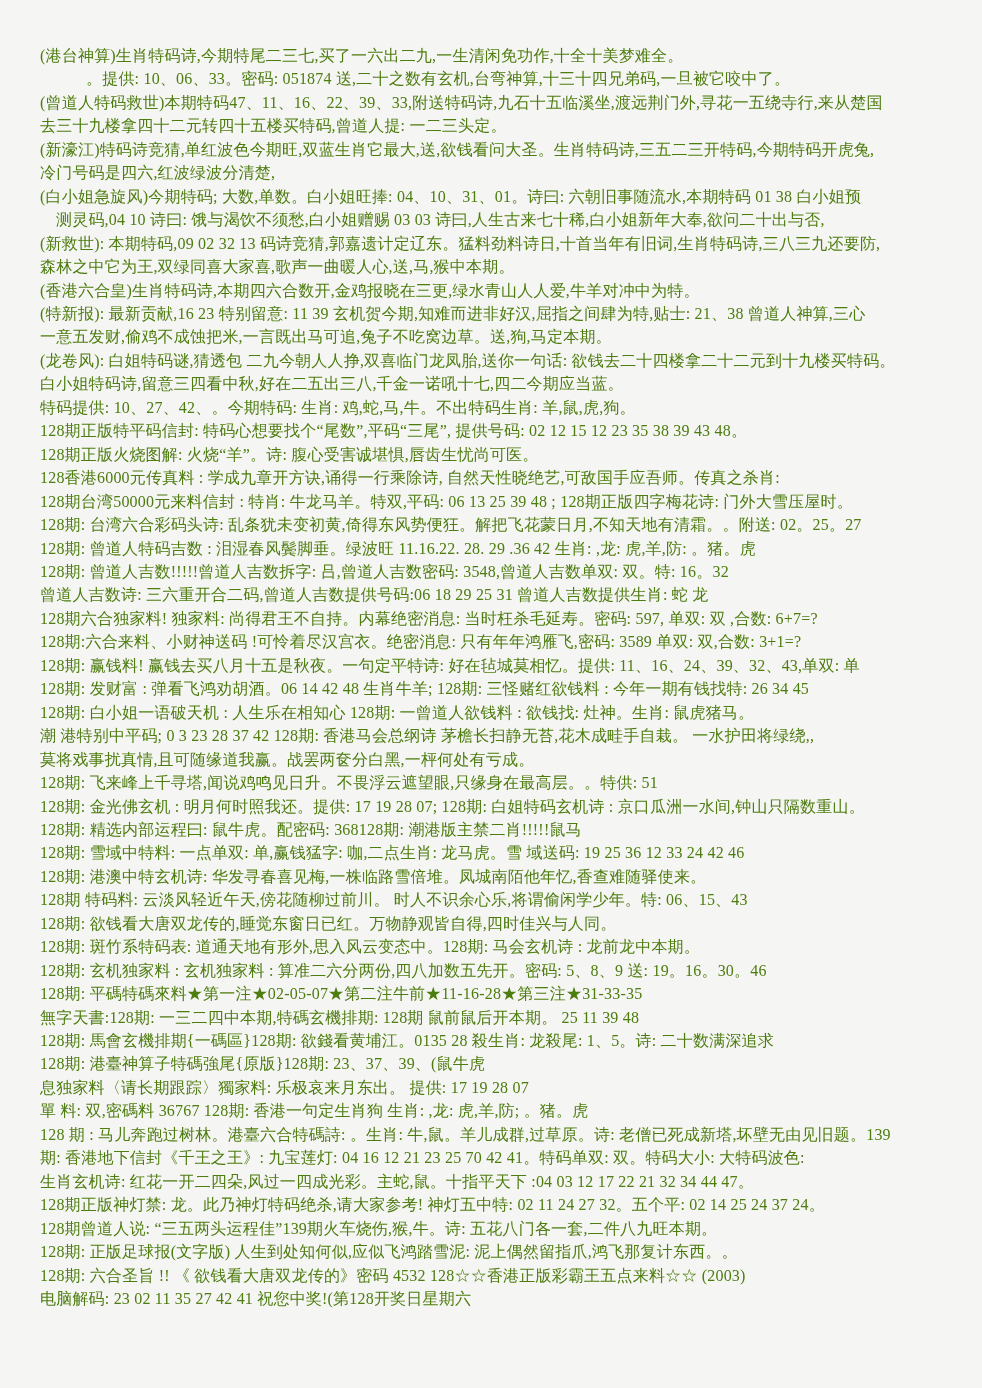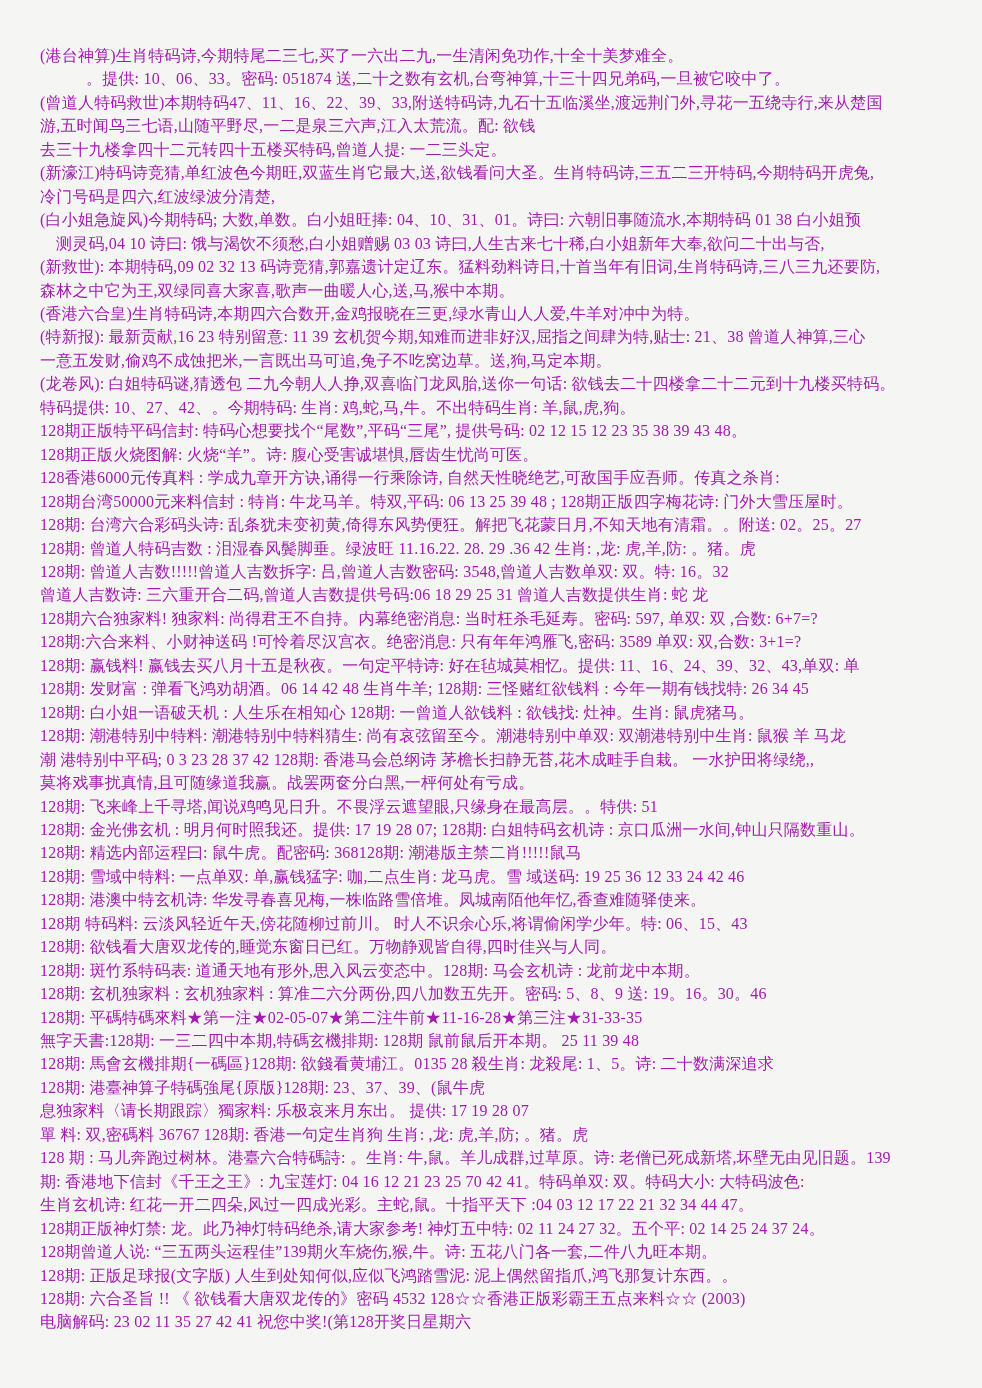--- a/index.html
+++ b/index.html
@@ -9,21 +9,21 @@
   }
   .page {
     position: relative;
     width: 982px;
     height: 1388px;
     margin: 0 auto;
     background: #f5f5f3;
     overflow: hidden;
     box-sizing: border-box;
     font-family: "Liberation Serif", "DejaVu Serif", serif;
-    color: #a21caf;
+    color: #4d7c0f;
   }
   .doc-body {
     position: absolute;
     top: 44px;
     left: 40px;
     right: 24px;
   }
   .line {
     font-size: 16px;
     line-height: 23.45px;
@@ -37,47 +37,46 @@
   .ind2 { padding-left: 46px; }
 </style>
 </head>
 <body>
 
 <div class="page">
   <div class="doc-body">
       <div class="line ind0">(港台神算)生肖特码诗,今期特尾二三七,买了一六出二九,一生清闲免功作,十全十美梦难全。</div>
       <div class="line ind2">。提供: 10、06、33。密码: 051874 送,二十之数有玄机,台弯神算,十三十四兄弟码,一旦被它咬中了。</div>
       <div class="line ind0">(曾道人特码救世)本期特码47、11、16、22、39、33,附送特码诗,九石十五临溪坐,渡远荆门外,寻花一五绕寺行,来从楚国</div>
-      <div class="line ind0">游,五时闻鸟三七语,山随平野尽,一二是泉三六声,江入太荒流。配: 欲钱</div>
       <div class="line ind0">去三十九楼拿四十二元转四十五楼买特码,曾道人提: 一二三头定。</div>
       <div class="line ind0">(新濠江)特码诗竞猜,单红波色今期旺,双蓝生肖它最大,送,欲钱看问大圣。生肖特码诗,三五二三开特码,今期特码开虎兔,</div>
       <div class="line ind0">冷门号码是四六,红波绿波分清楚,</div>
       <div class="line ind0">(白小姐急旋风)今期特码; 大数,单数。白小姐旺捧: 04、10、31、01。诗曰: 六朝旧事随流水,本期特码 01 38 白小姐预</div>
       <div class="line ind1">测灵码,04 10 诗曰: 饿与渴饮不须愁,白小姐赠赐 03 03 诗曰,人生古来七十稀,白小姐新年大奉,欲问二十出与否,</div>
       <div class="line ind0">(新救世): 本期特码,09 02 32 13 码诗竞猜,郭嘉遗计定辽东。猛料劲料诗日,十首当年有旧词,生肖特码诗,三八三九还要防,</div>
       <div class="line ind0">森林之中它为王,双绿同喜大家喜,歌声一曲暖人心,送,马,猴中本期。</div>
       <div class="line ind0">(香港六合皇)生肖特码诗,本期四六合数开,金鸡报晓在三更,绿水青山人人爱,牛羊对冲中为特。</div>
       <div class="line ind0">(特新报): 最新贡献,16 23 特别留意: 11 39 玄机贺今期,知难而进非好汉,屈指之间肆为特,贴士: 21、38 曾道人神算,三心</div>
       <div class="line ind0">一意五发财,偷鸡不成蚀把米,一言既出马可追,兔子不吃窝边草。送,狗,马定本期。</div>
       <div class="line ind0">(龙卷风): 白姐特码谜,猜透包 二九今朝人人挣,双喜临门龙凤胎,送你一句话: 欲钱去二十四楼拿二十二元到十九楼买特码。</div>
+      <div class="line ind0">白小姐特码诗,留意三四看中秋,好在二五出三八,千金一诺吼十七,四二今期应当蓝。</div>
       <div class="line ind0">特码提供: 10、27、42、。今期特码: 生肖: 鸡,蛇,马,牛。不出特码生肖: 羊,鼠,虎,狗。</div>
       <div class="line ind0">128期正版特平码信封: 特码心想要找个“尾数”,平码“三尾”, 提供号码: 02  12   15   12   23   35 38   39 43   48。</div>
       <div class="line ind0">128期正版火烧图解: 火烧“羊”。诗: 腹心受害诚堪惧,唇齿生忧尚可医。</div>
       <div class="line ind0">128香港6000元传真料 : 学成九章开方诀,诵得一行乘除诗,  自然天性晓绝艺,可敌国手应吾师。传真之杀肖:</div>
       <div class="line ind0">128期台湾50000元来料信封 : 特肖: 牛龙马羊。特双,平码: 06 13 25 39 48  ; 128期正版四字梅花诗:  门外大雪压屋时。</div>
       <div class="line ind0">128期: 台湾六合彩码头诗: 乱条犹未变初黄,倚得东风势便狂。解把飞花蒙日月,不知天地有清霜。。附送: 02。25。27</div>
       <div class="line ind0">128期: 曾道人特码吉数 : 泪湿春风鬓脚垂。绿波旺 11.16.22. 28. 29 .36    42 生肖: ,龙: 虎,羊,防: 。猪。虎</div>
       <div class="line ind0">128期: 曾道人吉数!!!!!曾道人吉数拆字: 吕,曾道人吉数密码: 3548,曾道人吉数单双: 双。特: 16。32</div>
       <div class="line ind0">曾道人吉数诗:  三六重开合二码,曾道人吉数提供号码:06   18  29  25  31 曾道人吉数提供生肖: 蛇  龙</div>
       <div class="line ind0">128期六合独家料!  独家料: 尚得君王不自持。内幕绝密消息: 当时枉杀毛延寿。密码:   597, 单双: 双 ,合数: 6+7=?</div>
       <div class="line ind0">128期:六合来料、小财神送码 !可怜着尽汉宫衣。绝密消息: 只有年年鸿雁飞,密码: 3589 单双: 双,合数: 3+1=?</div>
       <div class="line ind0">128期: 赢钱料!  赢钱去买八月十五是秋夜。一句定平特诗: 好在毡城莫相忆。提供: 11、16、24、39、32、43,单双: 单</div>
       <div class="line ind0">128期: 发财富 : 弹看飞鸿劝胡酒。06 14  42 48 生肖牛羊; 128期: 三怪赌红欲钱料 : 今年一期有钱找特: 26  34 45</div>
       <div class="line ind0">128期: 白小姐一语破天机 : 人生乐在相知心 128期: 一曾道人欲钱料 : 欲钱找:  灶神。生肖: 鼠虎猪马。</div>
-      <div class="line ind0">128期: 潮港特别中特料:  潮港特别中特料猜生: 尚有哀弦留至今。潮港特别中单双: 双潮港特别中生肖: 鼠猴  羊    马龙</div>
       <div class="line ind0">潮 港特别中平码;  0 3  23  28  37  42 128期: 香港马会总纲诗 茅檐长扫静无苔,花木成畦手自栽。 一水护田将绿绕,,</div>
       <div class="line ind0">莫将戏事扰真情,且可随缘道我赢。战罢两奁分白黑,一枰何处有亏成。</div>
       <div class="line ind0">128期: 飞来峰上千寻塔,闻说鸡鸣见日升。不畏浮云遮望眼,只缘身在最高层。。特供: 51</div>
       <div class="line ind0">128期: 金光佛玄机 : 明月何时照我还。提供: 17 19 28   07; 128期: 白姐特码玄机诗 : 京口瓜洲一水间,钟山只隔数重山。</div>
       <div class="line ind0">128期: 精选内部运程曰: 鼠牛虎。配密码: 368128期: 潮港版主禁二肖!!!!!鼠马</div>
       <div class="line ind0">128期: 雪域中特料: 一点单双: 单,赢钱猛字: 咖,二点生肖: 龙马虎。雪 域送码: 19   25   36    12   33 24   42   46</div>
       <div class="line ind0">128期: 港澳中特玄机诗: 华发寻春喜见梅,一株临路雪倍堆。凤城南陌他年忆,香查难随驿使来。</div>
       <div class="line ind0">128期 特码料: 云淡风轻近午天,傍花随柳过前川。 时人不识余心乐,将谓偷闲学少年。特:  06、15、43</div>
       <div class="line ind0">128期: 欲钱看大唐双龙传的,睡觉东窗日已红。万物静观皆自得,四时佳兴与人同。</div>
       <div class="line ind0">128期: 斑竹系特码表: 道通天地有形外,思入风云变态中。128期: 马会玄机诗 : 龙前龙中本期。</div>

